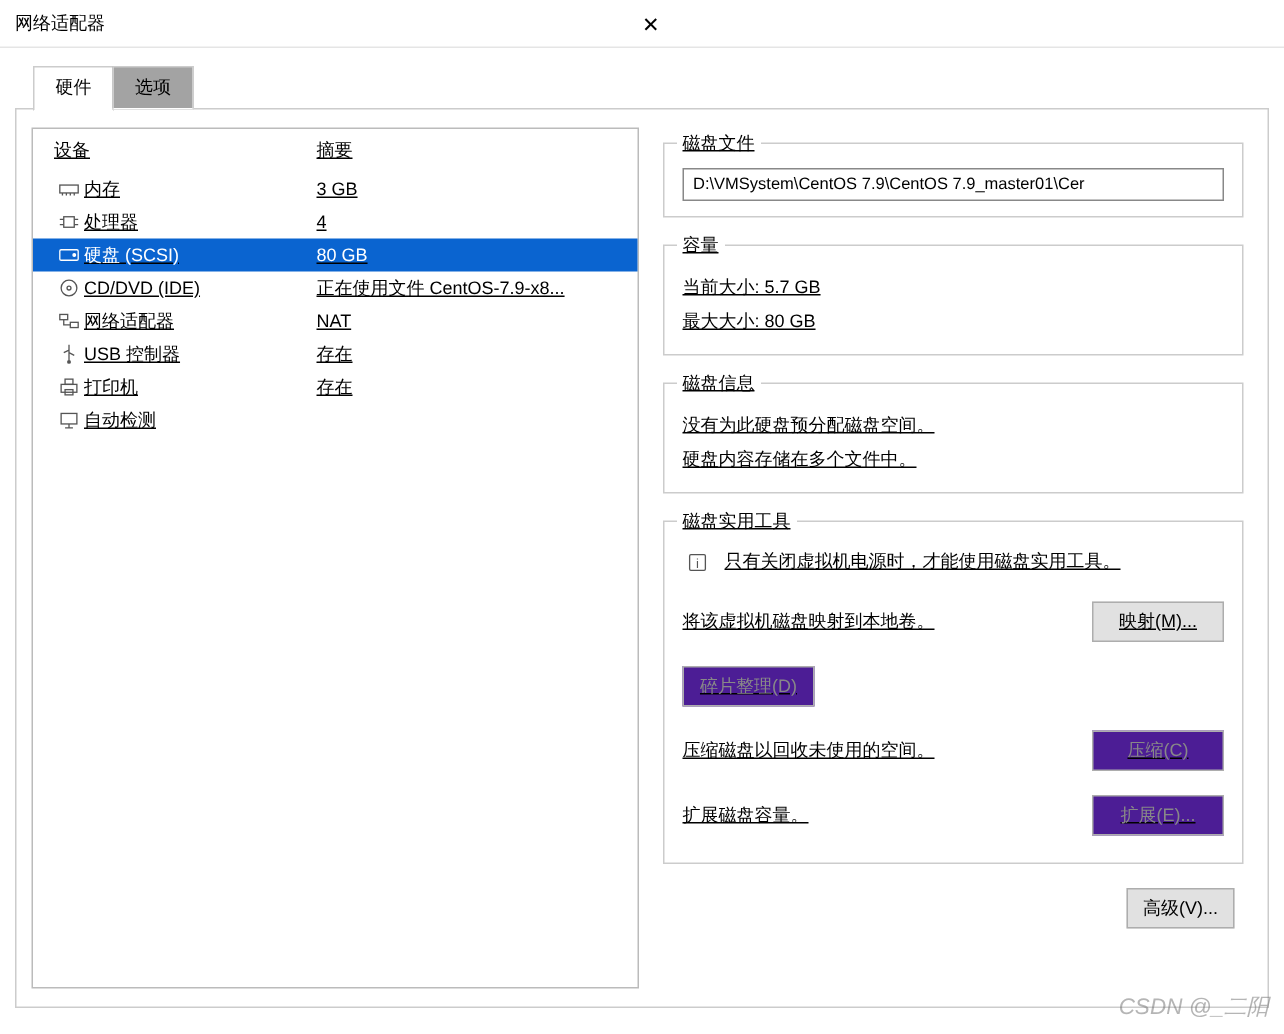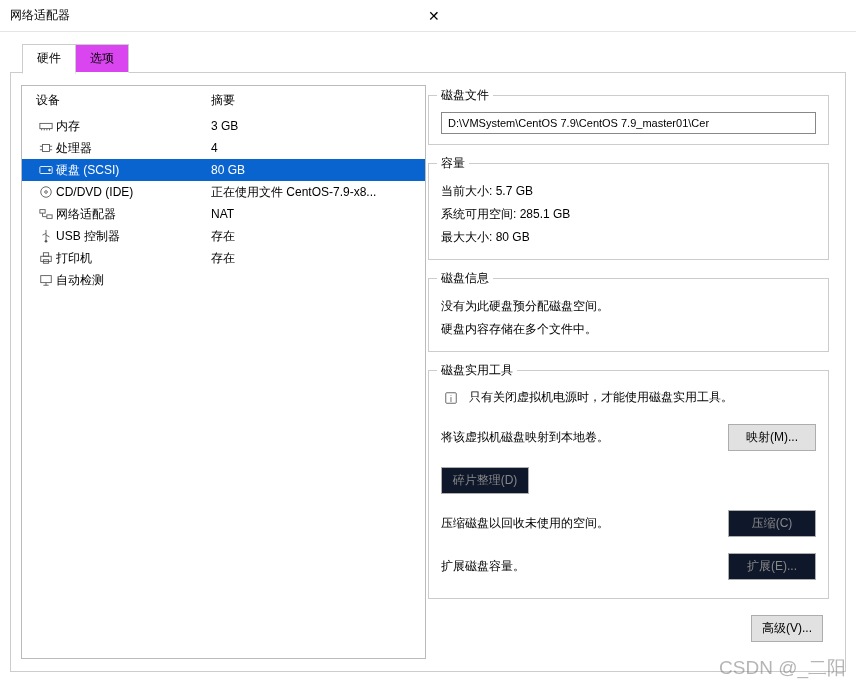--- a/index.html
+++ b/index.html
@@ -7,24 +7,24 @@
     
     .titlebar { height: 32px; display: flex; align-items: center; padding: 0 10px; border-bottom: 1px solid #e5e5e5; }
     .titlebar span { flex: 1; }
     .close-btn { font-size: 14px; cursor: pointer; padding: 4px 8px; }
     
     .content { display: flex; flex-direction: column; padding: 4px 10px 10px 10px; }
     
     .tabs { display: flex; margin-bottom: 0; margin-top: 8px; margin-left: 12px;}
     .tab { padding: 5px 14px; border: 1px solid #ccc; border-bottom: none; background: #f0f0f0; cursor: pointer; position: relative; z-index: 2;}
     .tab.active { background: #fff; border-bottom: 1px solid #fff; margin-bottom: -1px; }
-    .tab:not(.active) { background: #d946ef; border-color: #ccc; border-bottom: 1px solid #fff;}
+    .tab:not(.active) { background: #a3a3a3; border-color: #ccc; border-bottom: 1px solid #fff;}
     .tab + .tab { margin-left: -1px; }
     
-    .panel { border: 1px solid #ccc; padding: 12px 10px; display: flex; gap: 0; min-height: 600px; margin-top:-1px;}
+    .panel { border: 1px solid #ccc; padding: 12px 10px; display: flex; gap: 14px; min-height: 600px; margin-top:-1px;text-decoration:underline;}
     
     .left-pane { width: 405px; border: 1px solid #bbb; }
     .dev-header { display: flex; padding: 6px 10px 6px 14px; font-weight: normal; }
     .dev-header .h1 { width: 175px; }
     .dev-row { display: flex; align-items: center; padding: 2px 10px 2px 14px; height: 22px; }
     .dev-row .icon { width: 20px; display: inline-flex; align-items: center; justify-content: center; }
     .dev-row .name { width: 155px; }
     .dev-row .summary { flex: 1; }
     .dev-row.selected { background: #0a64d0; color: #fff; justify-content: space-between; }
     
@@ -34,29 +34,29 @@
     legend { padding: 0 4px; margin-left: 8px; font-size: 12px; }
     .fs-body { padding: 8px 12px 10px 12px; }
     
     .path-input { width: 100%; border: 1px solid #888; padding: 4px 6px; font-size: 11px; background: #fff; font-family: inherit;}
     
     .kv { padding: 3px 0; }
     
     .tool-row { display: flex; align-items: center; padding: 8px 0; gap: 8px; }
     .tool-row .label { flex: 1; }
     .tool-row button { width: 88px; padding: 4px 1px; font-size: 12px; border: 1px solid #adadad; background: #e1e1e1; cursor: pointer; }
-    .tool-row button:disabled { color: #888; background: #0f172a; }
+    .tool-row button:disabled { color: #888; background: #4c1d95; }
     
     .info-row { display: flex; gap: 8px; padding: 2px 0 10px 0; }
     .info-icon { width: 20px; display:flex; justify-content:center; align-items:flex-start; padding-top:2px;}
     
     .adv-row { text-align: right; padding-top: 6px; padding-right: 6px; }
     .adv-row button { padding: 4px 10px; font-size: 12px; border: 1px solid #adadad; background: #e1e1e1; }
     
-    .watermark { position: fixed; right: 10px; bottom: 8px; color: rgba(120,120,120,0.55); font-size: 19px; pointer-events: none; }
+    .watermark { position: fixed; right: 10px; bottom: 8px; color: rgba(120,120,120,0.55); font-size: 15px; pointer-events: none; font-style: italic; }
     
     svg { width: 14px; height: 14px; }
     .dev-row.selected svg { stroke: #fff; fill: #fff; }
   </style>
 </head>
 <body>
 
 <div class="titlebar">
   <span>网络适配器</span>
   <span class="close-btn">✕</span>
@@ -180,21 +180,20 @@
         <legend>磁盘文件</legend>
         <div class="fs-body">
           <input class="path-input" type="text" value="D:\VMSystem\CentOS 7.9\CentOS 7.9_master01\Cer" style="">
         </div>
       </fieldset>
 
       <fieldset>
         <legend>容量</legend>
         <div class="fs-body">
           <div class="kv">当前大小: 5.7 GB</div>
-          <div class="kv">系统可用空间: 285.1 GB</div>
           <div class="kv">最大大小: 80 GB</div>
         </div>
       </fieldset>
 
       <fieldset>
         <legend>磁盘信息</legend>
         <div class="fs-body">
           <div class="kv">没有为此硬盘预分配磁盘空间。</div>
           <div class="kv">硬盘内容存储在多个文件中。</div>
         </div>

